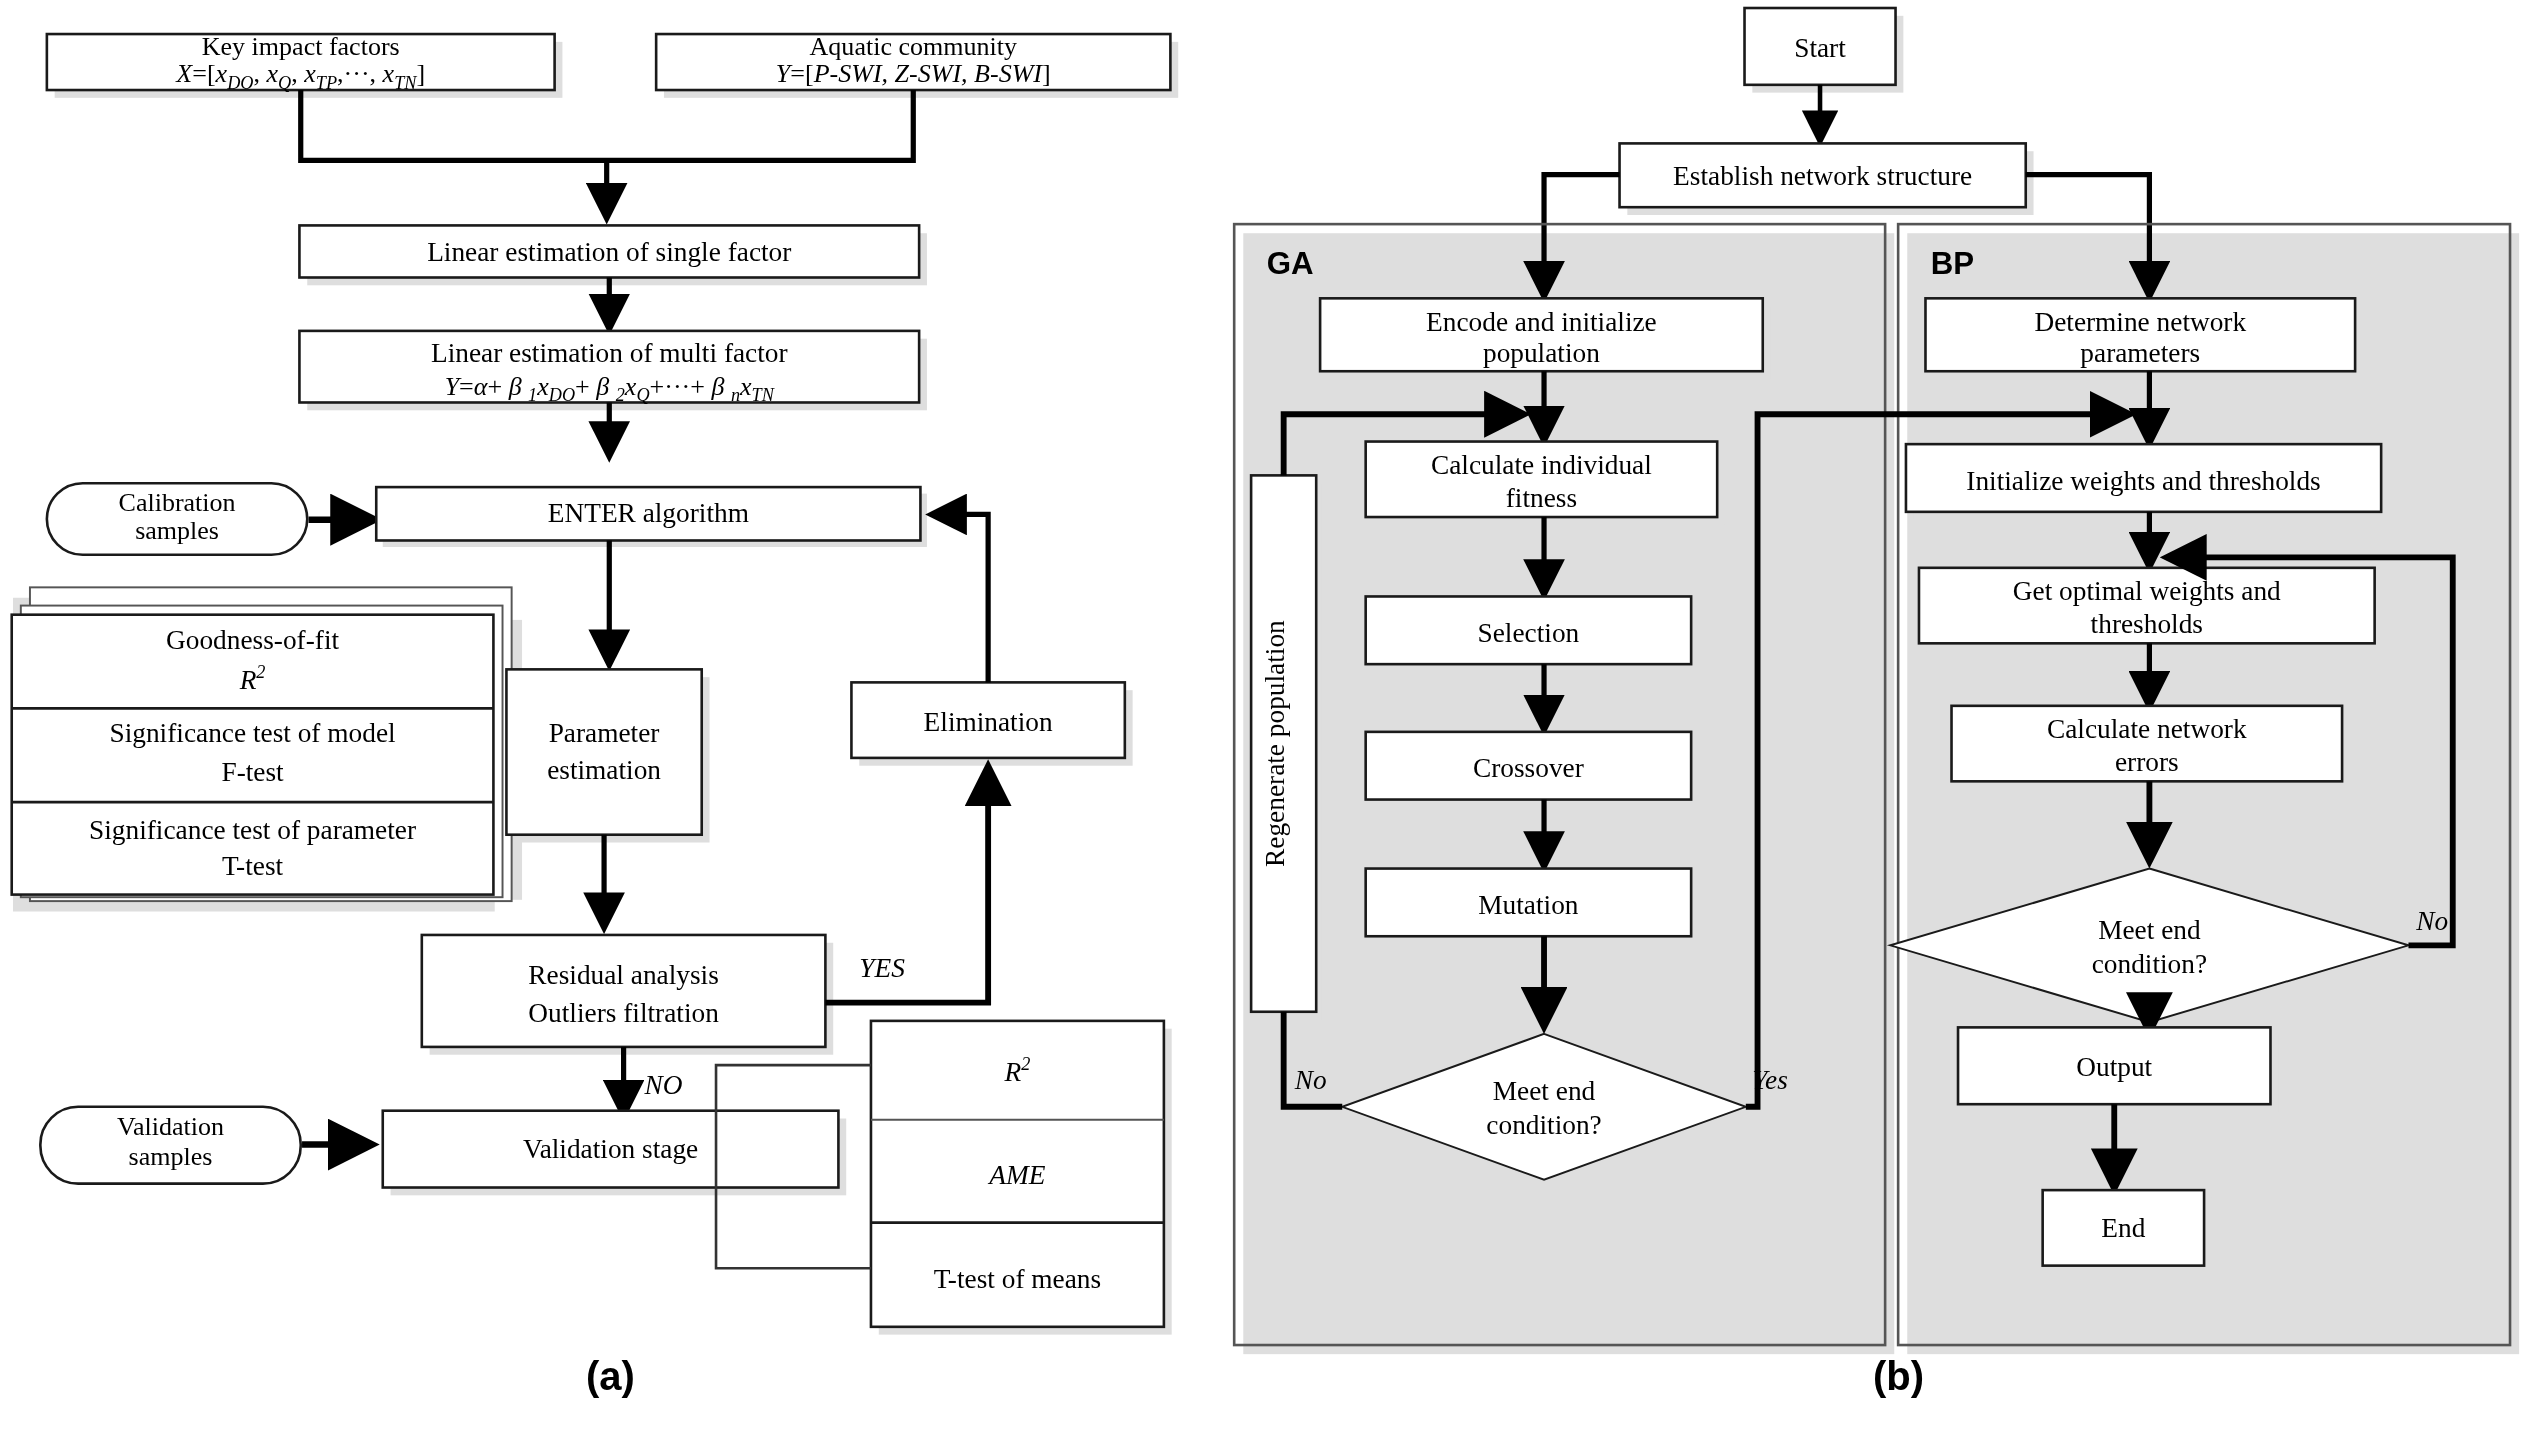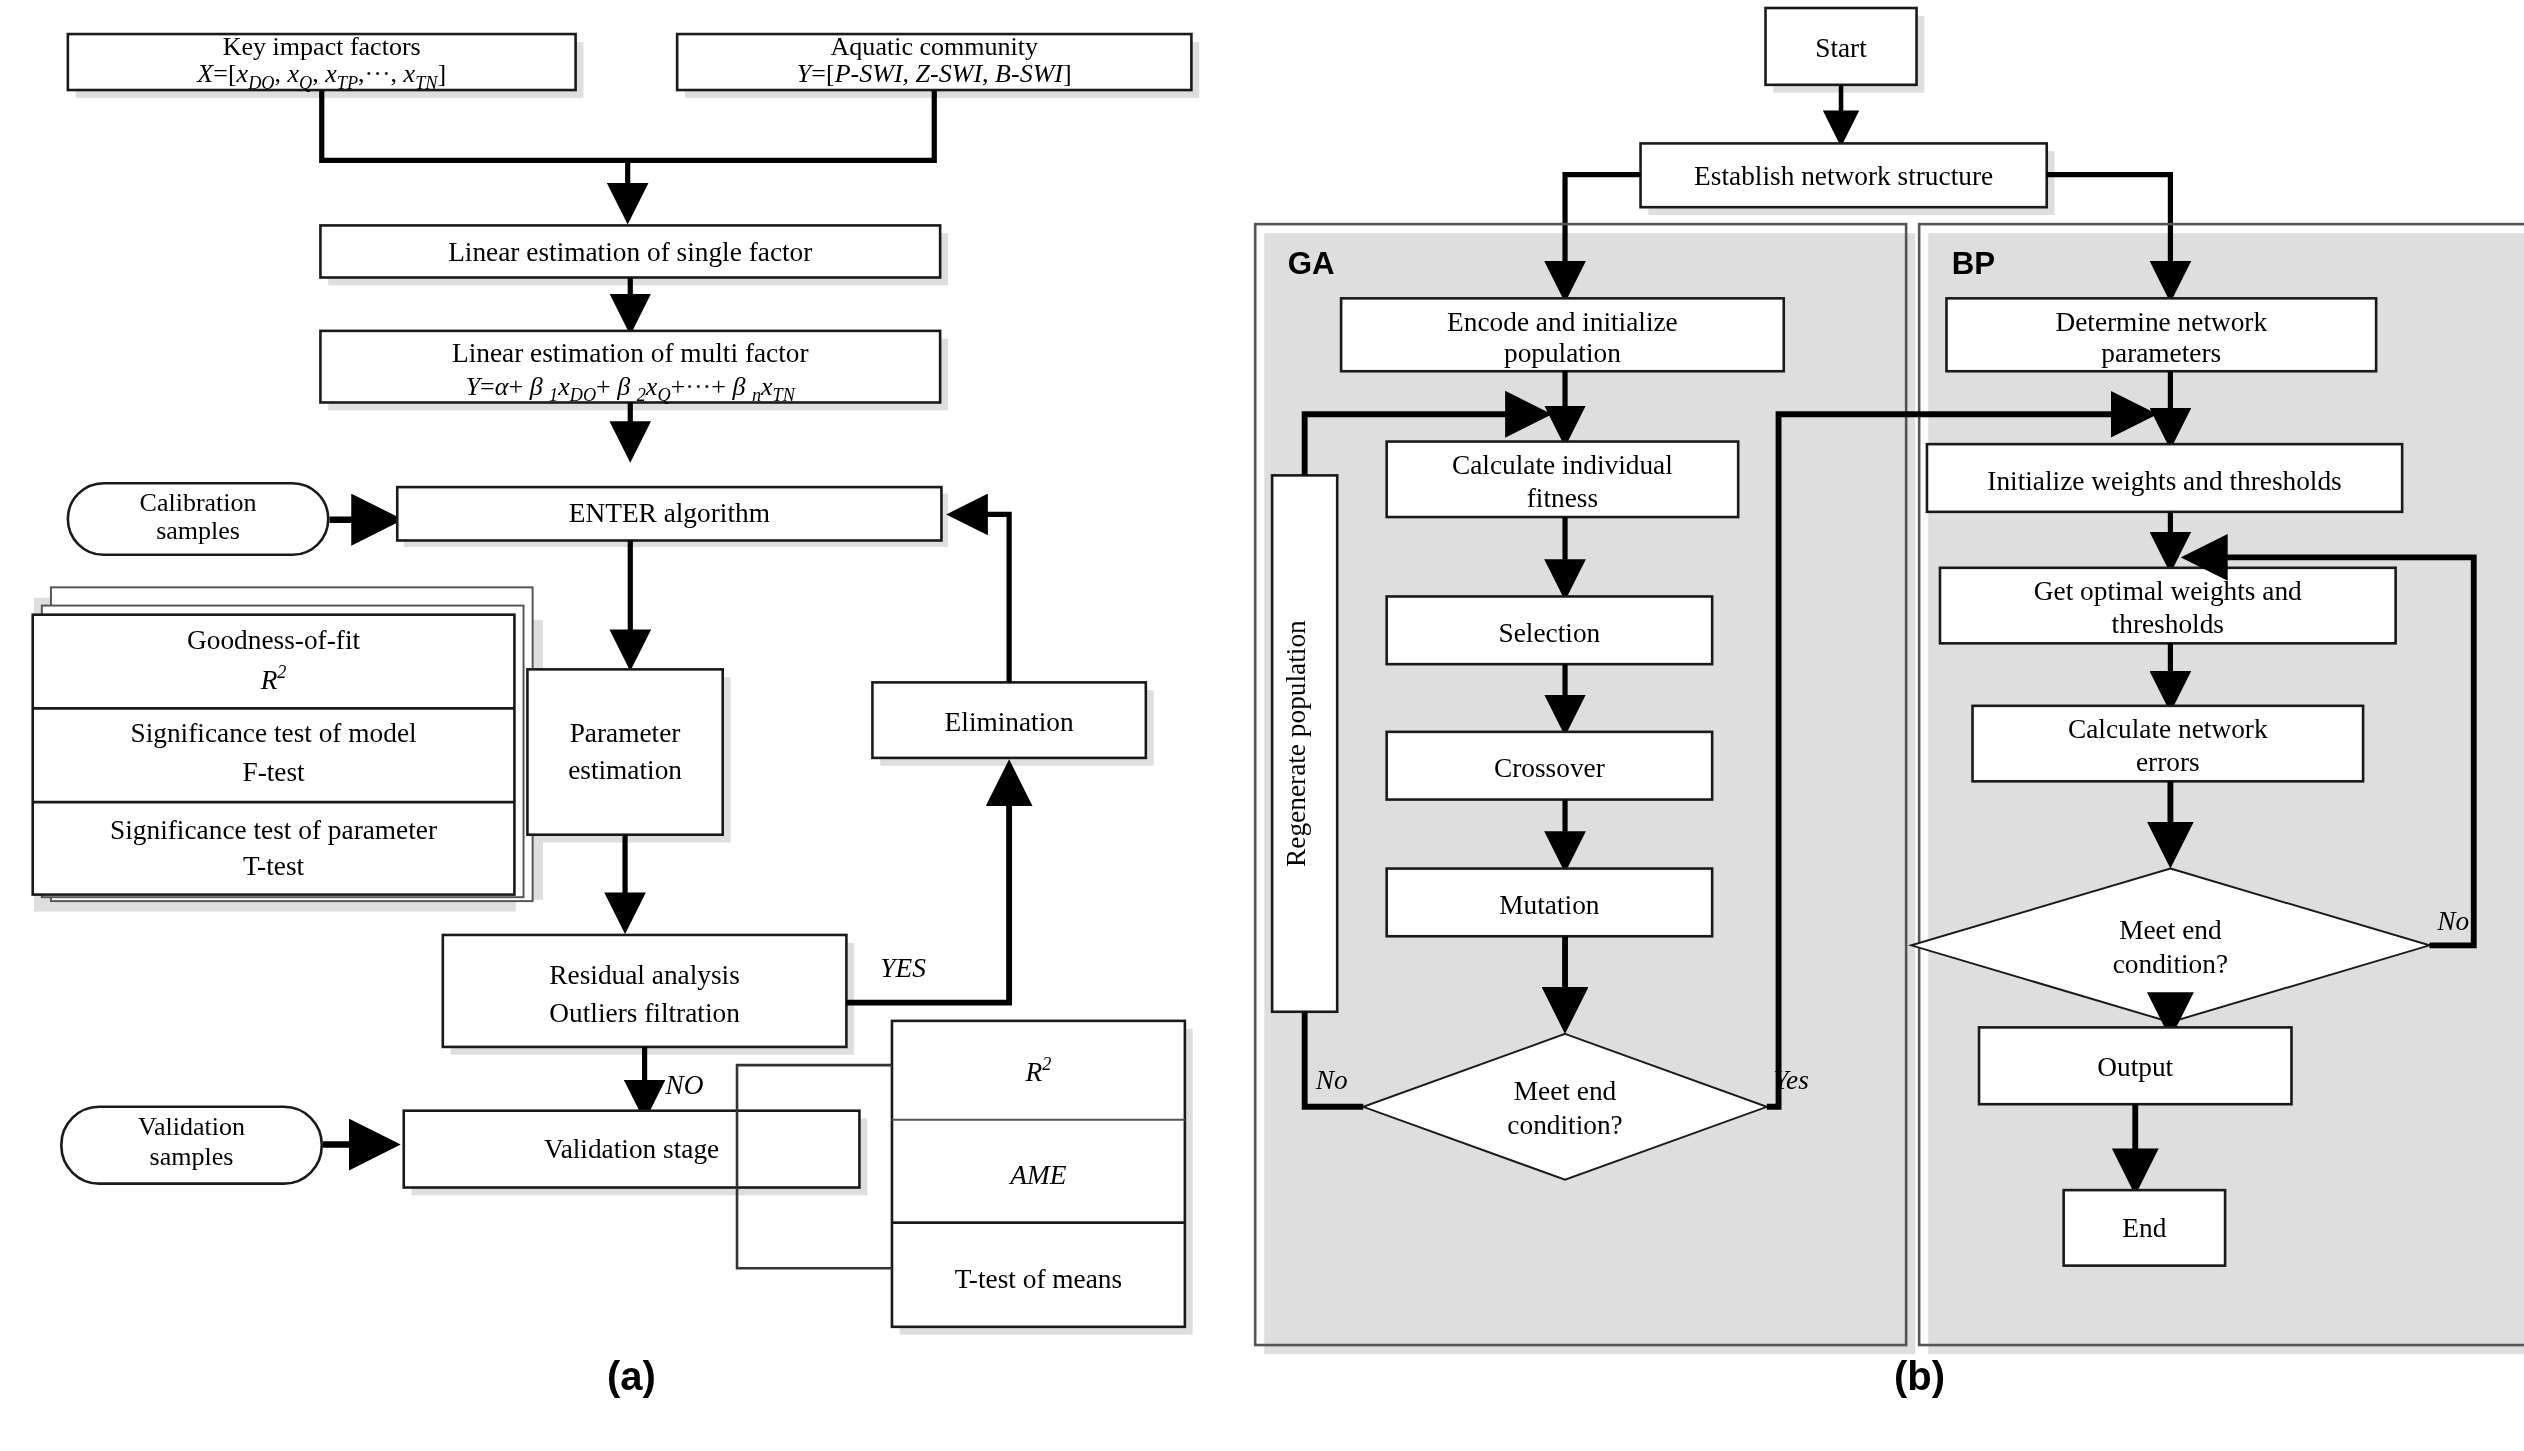--- a/index.html
+++ b/index.html
@@ -1,17 +1,17 @@
 <!DOCTYPE html>
 <html style="font-size:10.4px"><head>
 <meta charset="utf-8">
 <style>
   html,body{margin:0;padding:0;background:#ffffff;}
   #root{position:relative;width:2018px;height:1452px;background:#fff;
-        font-family:"Liberation Serif","DejaVu Serif",serif;margin-left:21px;}
+        font-family:"Liberation Serif","DejaVu Serif",serif;}
   svg{position:absolute;left:0;top:0;width:2525px;height:1452px;}
   .panel-caption{position:absolute;font-weight:bold;font-size:40px;
       font-family:"Liberation Sans","DejaVu Sans",sans-serif;color:#000;}
   text{fill:#000;}
 </style>
 </head>
 <body>
 
 <div id="root">
 <svg viewBox="0 0 3879 2230" xmlns="http://www.w3.org/2000/svg">

